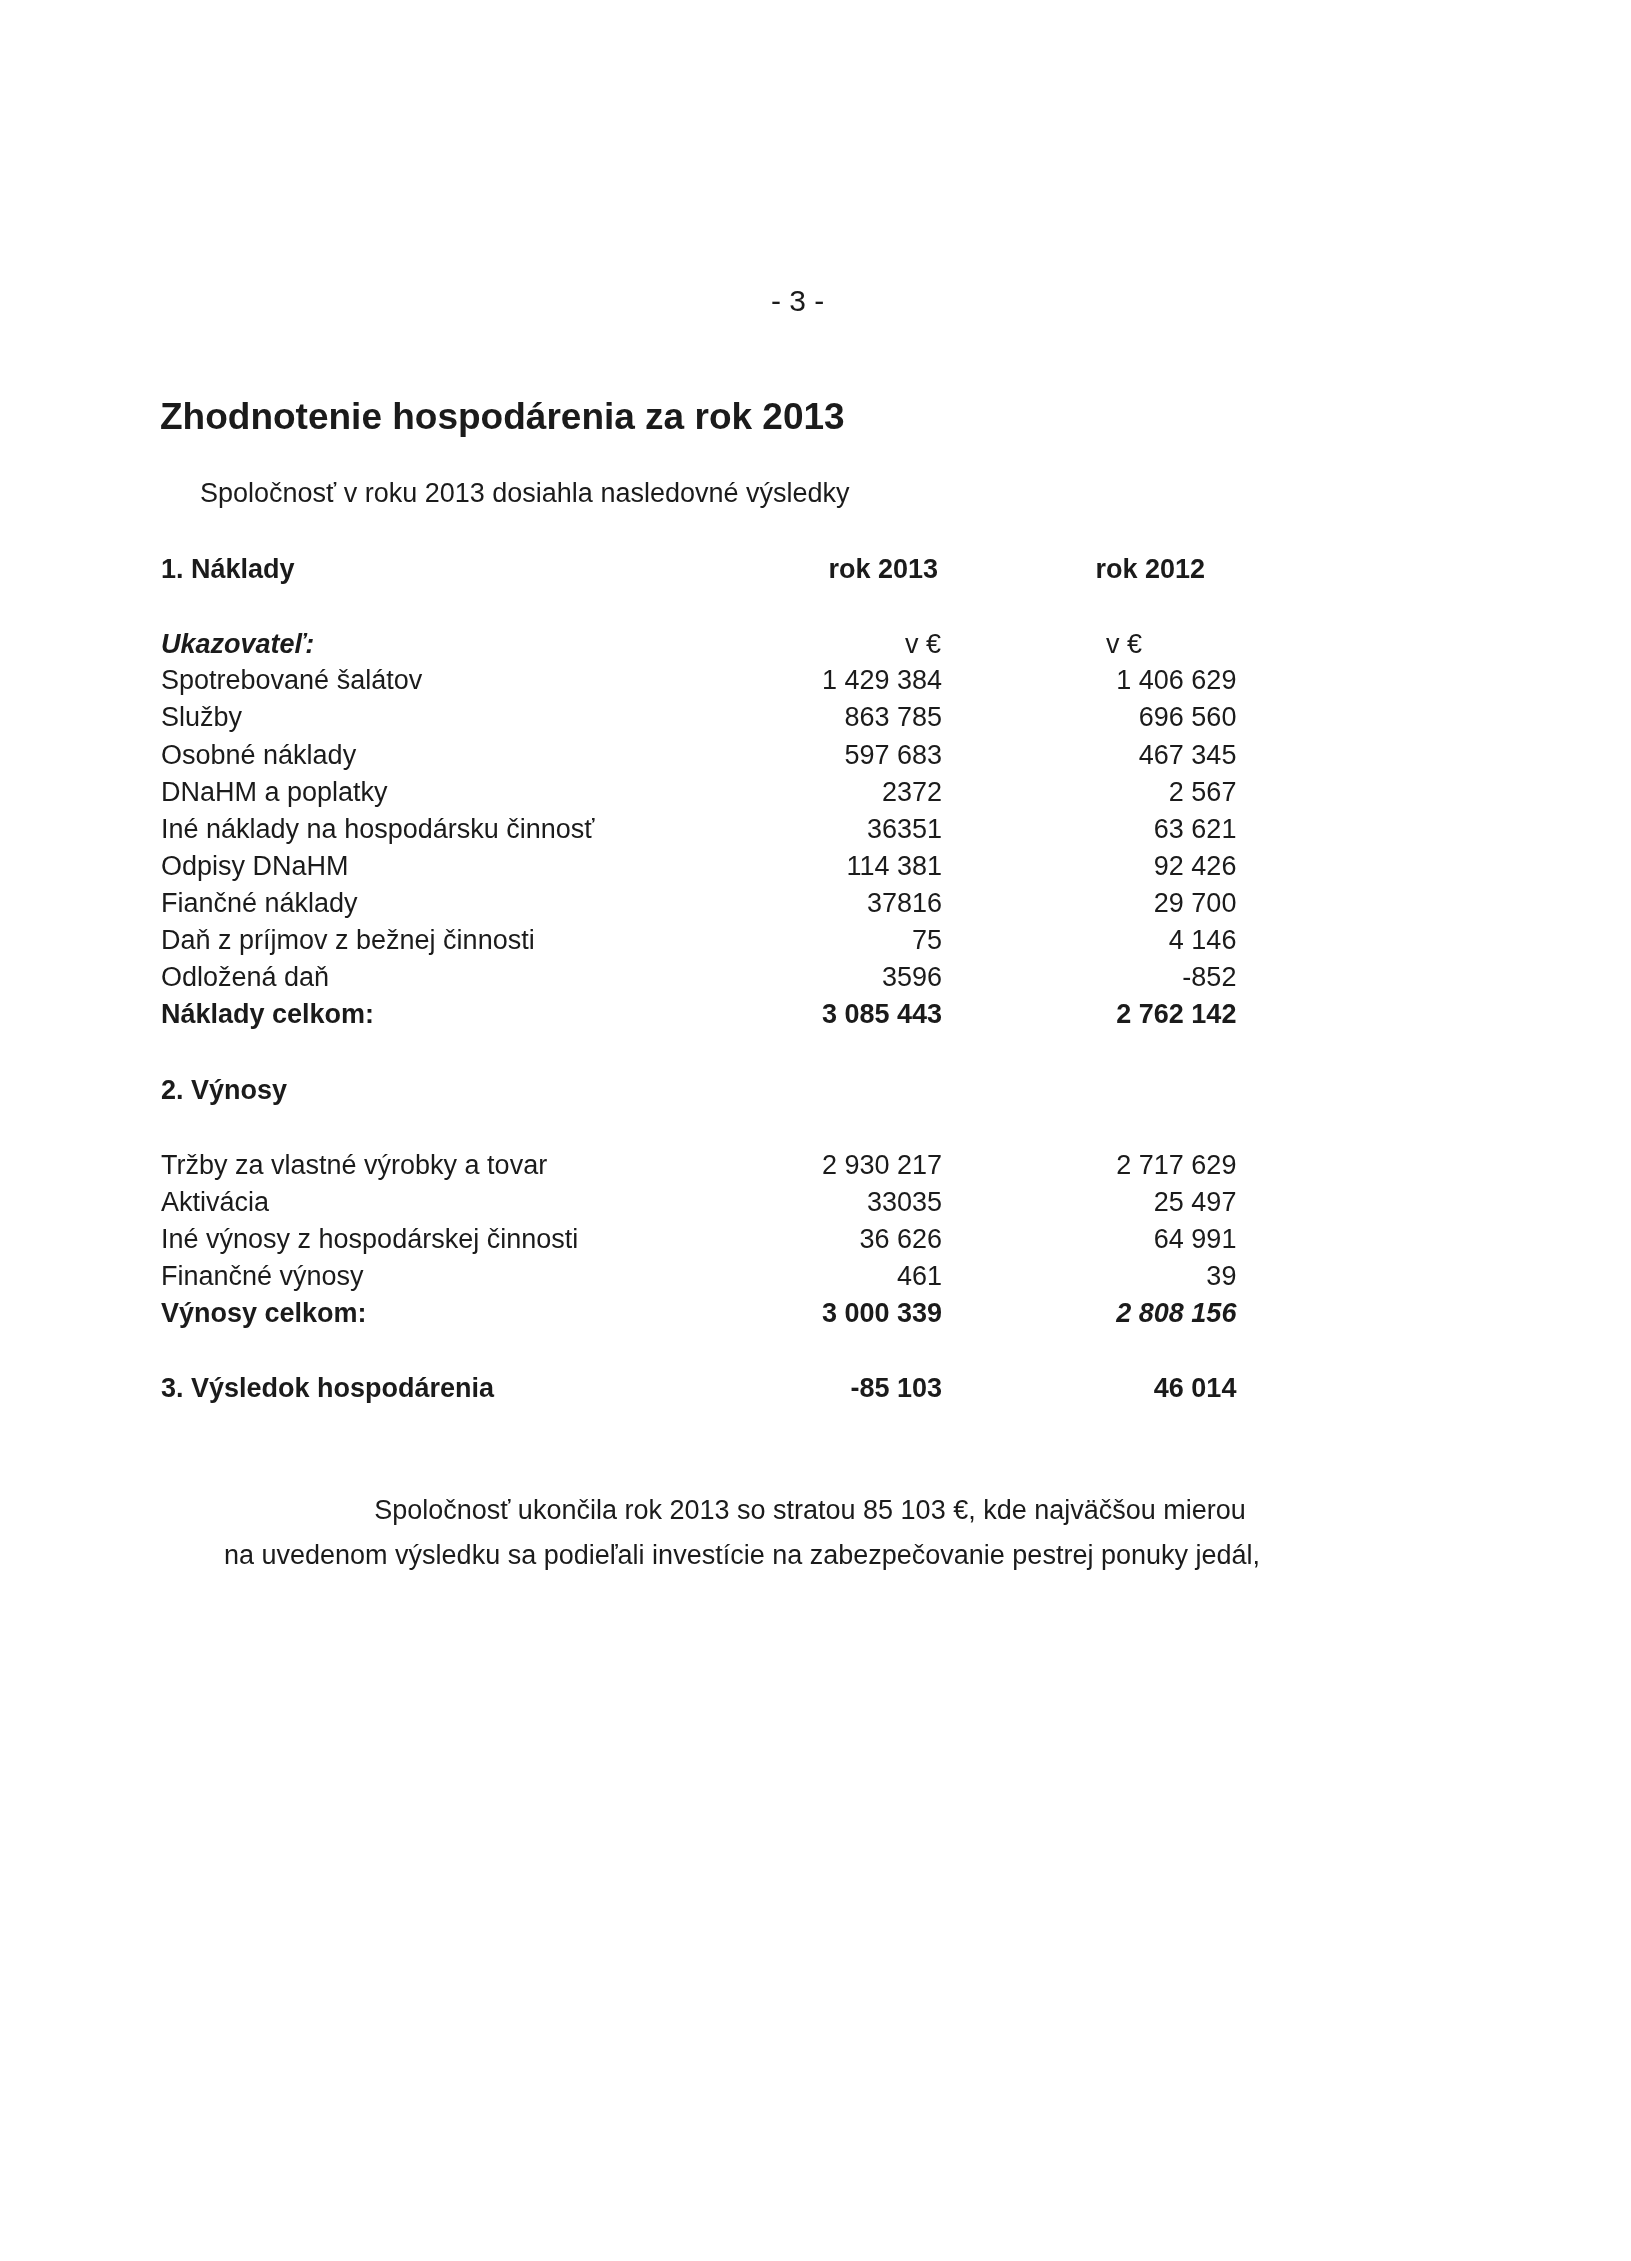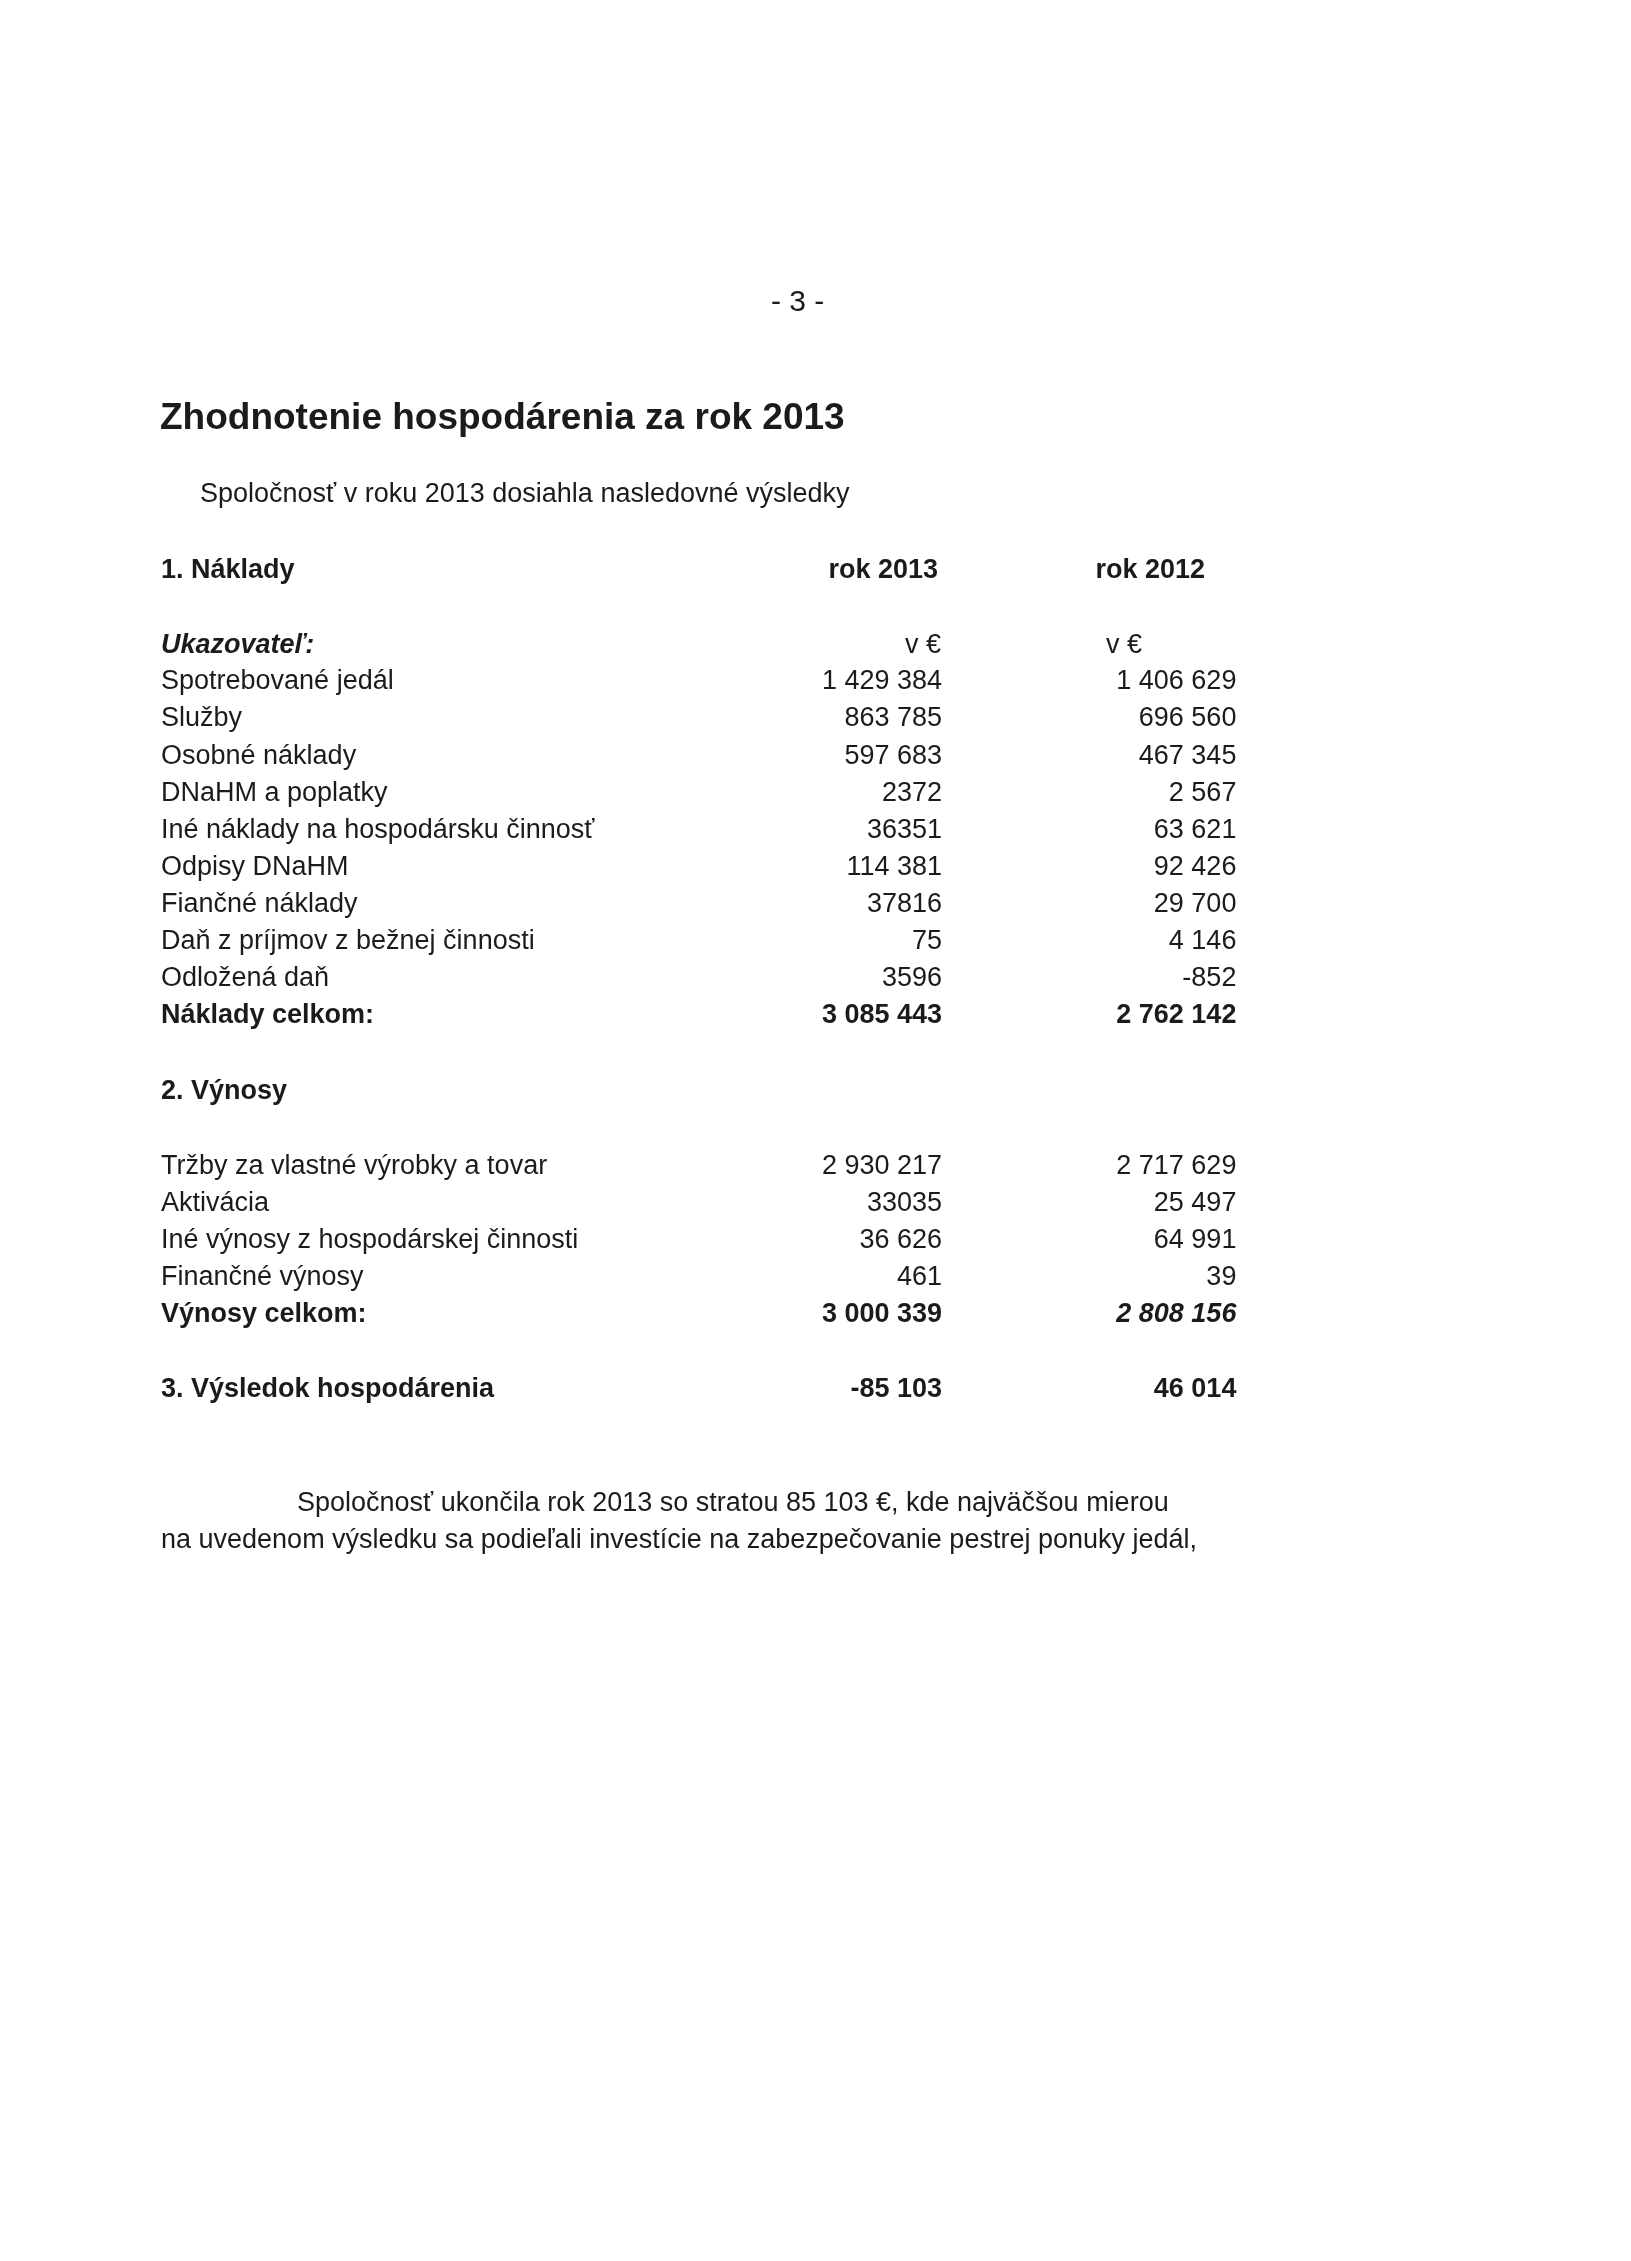--- a/index.html
+++ b/index.html
@@ -12,21 +12,21 @@
   .row .lbl{position:absolute;left:0;top:0;}
   .row .c1{position:absolute;right:297px;top:0;text-align:right;}
   .row .c2{position:absolute;right:2.6px;top:0;text-align:right;}
   .bold{font-weight:bold;}
   .bi{font-weight:bold;font-style:italic;}
   .hdr .c1{right:301px;}
   .hdr .c2{right:34px;margin-left:29px;}
   .unit .c1{right:298px;}
   .unit .c2{right:97px;}
   #para{position:absolute;left:161px;top:1484px;width:1162px;font-size:27px;line-height:37px;}
-  #para p{margin:0;white-space:nowrap;}
+  #para p{margin:8px;white-space:nowrap;text-align:center;}
   #para .indent{padding-left:136px;}
 </style>
 </head>
 <body>
 
 <div id="pagenum" class="abs">- 3 -</div>
 <div id="title" class="abs">Zhodnotenie hospodárenia za rok 2013</div>
 <div id="subtitle" class="abs">Spoločnosť v roku 2013  dosiahla nasledovné výsledky</div>
 
 <div class="row hdr bold" style="top:554px;">
@@ -36,21 +36,21 @@
 </div>
 
 <div class="row unit" style="top:629px;">
   <span class="lbl bi">Ukazovateľ:</span>
   <span class="c1">v €</span>
   <span class="c2">v €</span>
 </div>
 
 <div id="cost-rows">
     <div class="row" style="top: 665px;">
-      <span class="lbl">Spotrebované jedál</span>
+      <span class="lbl">Spotrebované šalátov</span>
       <span class="c1">1 429 384</span>
       <span class="c2">1 406 629</span>
     </div>
     <div class="row" style="top: 702px;">
       <span class="lbl">Služby</span>
       <span class="c1">863 785</span>
       <span class="c2">696 560</span>
     </div>
     <div class="row" style="top: 740px;">
       <span class="lbl">Osobné náklady</span>

